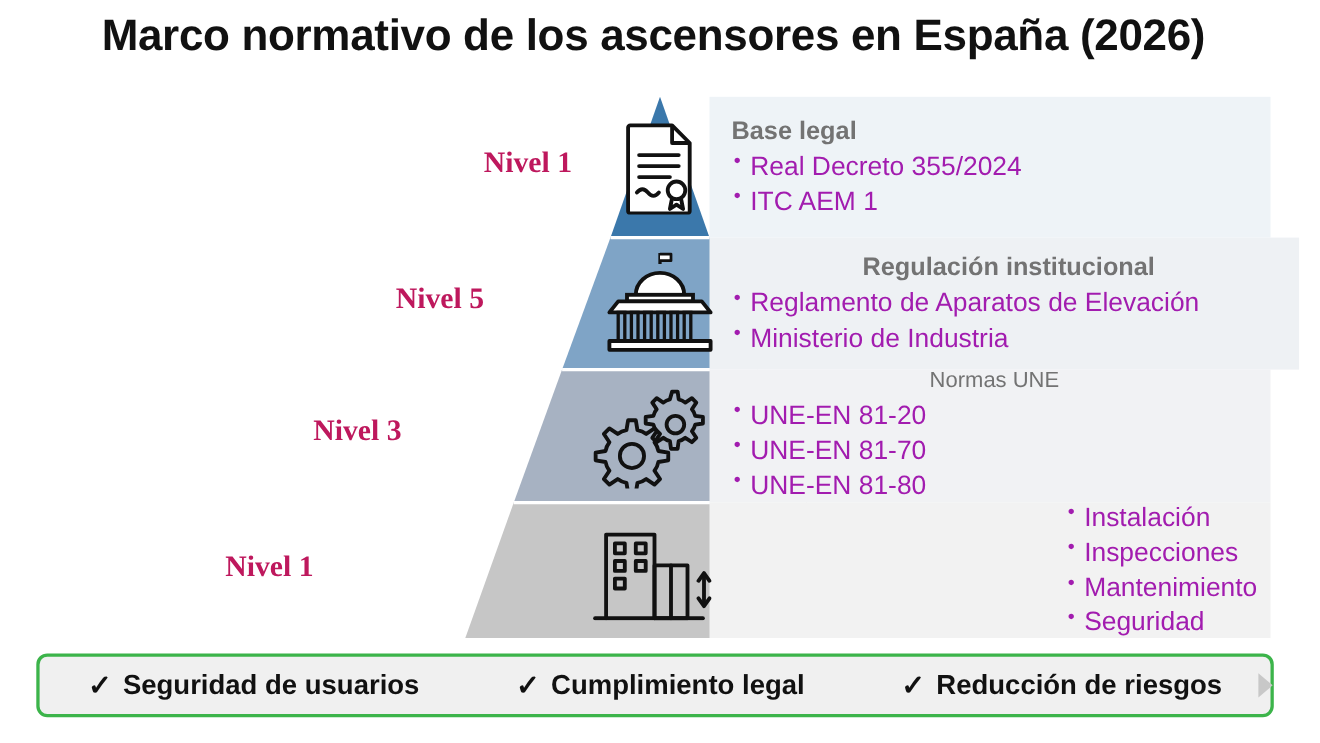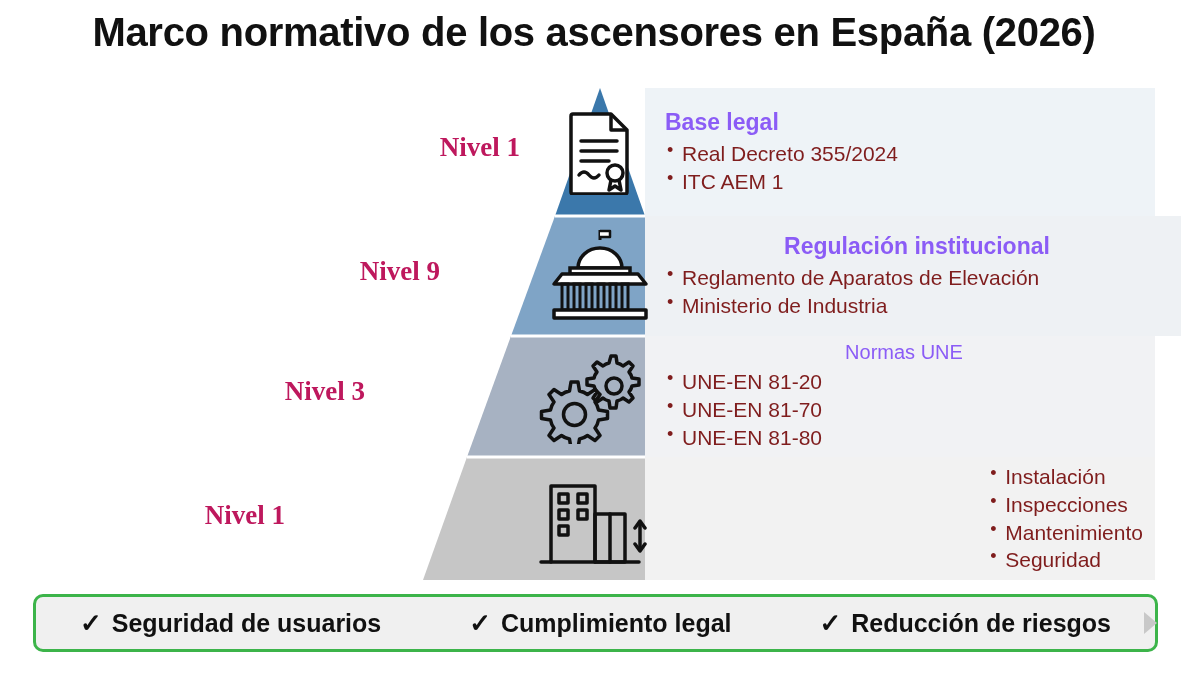--- a/index.html
+++ b/index.html
@@ -76,36 +76,36 @@
     right: 12px;
     top: 0;
     bottom: 0;
     display: flex;
     flex-direction: column;
     justify-content: center;
   }
   .band-heading {
     font-size: 23px;
     font-weight: bold;
-    color: #8b5cf6;
+    color: #737373;
     margin-bottom: 4px;
   }
   .band-heading.plain {
     font-weight: normal;
     font-size: 20px;
   }
   .band-list {
     margin: 0;
     padding: 0;
     list-style: none;
   }
   .band-list li {
-    font-size: 21px;
+    font-size: 24px;
     line-height: 1.33;
-    color: #7f1d1d;
+    color: #a21caf;
     position: relative;
     padding-left: 17px;
   }
   .band-list li:before {
     content: "•";
     position: absolute;
     left: 2px;
     top: -1px;
     font-size: 18px;
   }
@@ -226,21 +226,21 @@
   <div class="row" style="top:128px; height:120px;">
     <div class="row-band band-2">
       <div class="band-content align-center">
         <div class="band-heading">Regulación institucional</div>
         <ul class="band-list">
           <li>Reglamento de Aparatos de Elevación</li>
           <li>Ministerio de Industria</li>
         </ul>
       </div>
     </div>
-    <div class="level-label" style="left:250px; top:40px; width:190px;">Nivel 9</div>
+    <div class="level-label" style="left:250px; top:40px; width:190px;">Nivel 5</div>
 
     <div class="icon-wrap" style="left:545px; top:10px; width:110px; height:100px;">
       <svg width="104" height="96" viewBox="0 0 104 96">
         <line x1="52" y1="2" x2="52" y2="12" stroke="#111111" stroke-width="3"></line>
         <path d="M52 3 h10 v6 h-10" fill="#ffffff" stroke="#111111" stroke-width="2.5" stroke-linejoin="round"></path>
         <path d="M30 40 a22 20 0 0 1 44 0 z" fill="#ffffff" stroke="#111111" stroke-width="3.5" stroke-linejoin="round"></path>
         <rect x="22" y="40" width="60" height="6" fill="#ffffff" stroke="#111111" stroke-width="3.5"></rect>
         <path d="M6 56 h92 l-8 -10 H14 z" fill="#ffffff" stroke="#111111" stroke-width="3.5" stroke-linejoin="round"></path>
         <rect x="14" y="56" width="6" height="26" fill="none" stroke="#111111" stroke-width="3"></rect>
         <rect x="26" y="56" width="6" height="26" fill="none" stroke="#111111" stroke-width="3"></rect>

